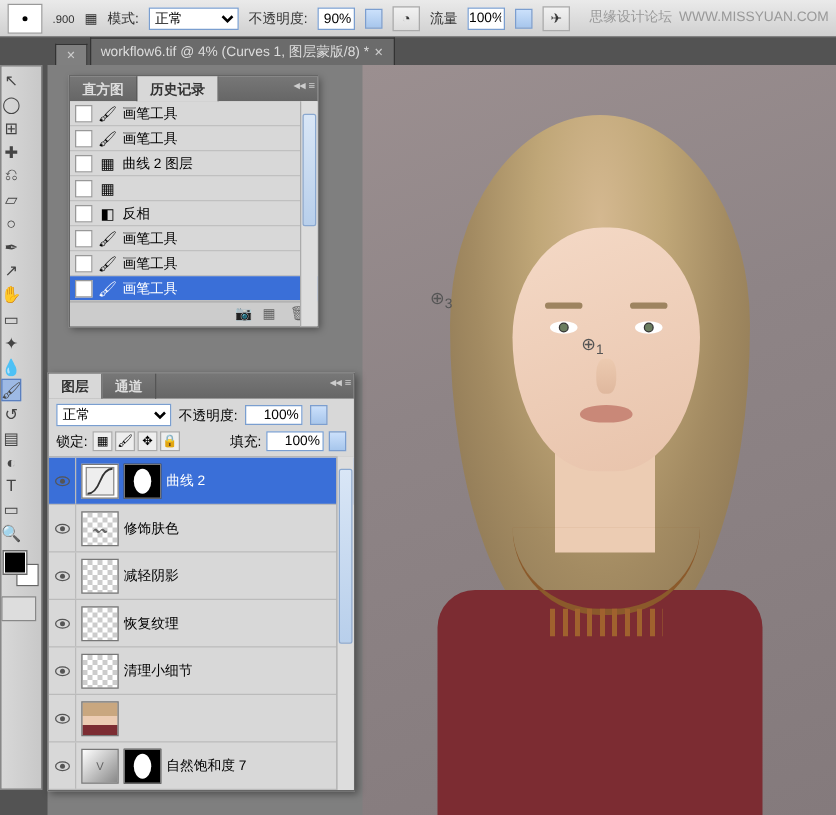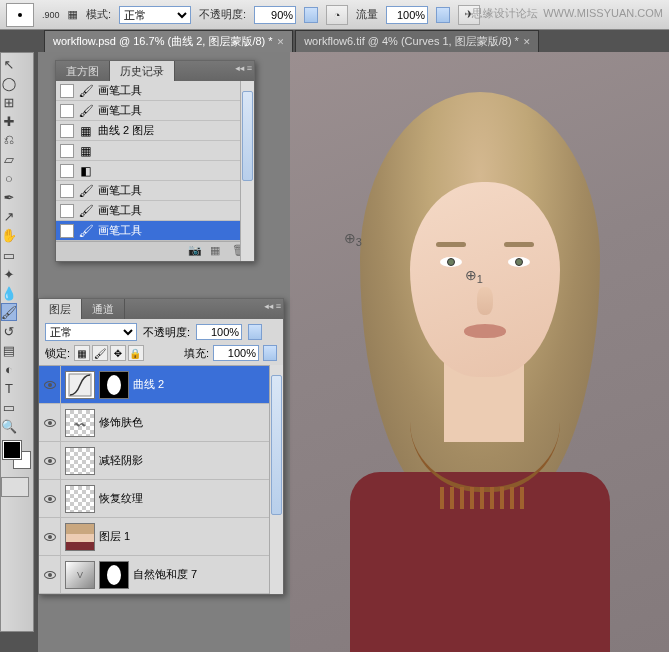--- a/index.html
+++ b/index.html
@@ -3,21 +3,21 @@
 <meta charset="utf-8">
 <style>
 * { margin:0; padding:0; box-sizing:border-box; font-family:"Microsoft YaHei", Arial, sans-serif; font-size:11px; }
 body { width:669px; height:652px; background:#535353; position:relative; overflow:hidden; }
 
 .options-bar { height:30px; background:linear-gradient(#eaeaea,#d0d0d0); border-bottom:1px solid #888; display:flex; align-items:center; padding:13px 6px; gap:8px; color:#333; }
 .brush-preview { width:28px; height:24px; background:#fff; border:1px solid #999; display:flex; align-items:center; justify-content:center; }
 .brush-preview .dot { width:4px; height:4px; background:#000; border-radius:50%; }
 .brush-size { font-size:9px; }
 .mode-select { width:72px; height:18px; border:1px solid #7a9ecf; background:#fff; }
-.opacity-input, .flow-input { width:42px; height:18px; border:1px solid #7a9ecf; background:#fff; text-align:right; padding-right:2px; }
+.opacity-input, .flow-input { width:30px; height:18px; border:1px solid #7a9ecf; background:#fff; text-align:right; padding-right:2px; }
 .chevron { width:14px; height:16px; background:linear-gradient(#cbe0fb,#a7c6ec); border:1px solid #7b9ed0; }
 .icon-btn { width:22px; height:20px; border:1px solid #aaa; background:linear-gradient(#f2f2f2,#dcdcdc); display:inline-flex; align-items:center; justify-content:center; }
 .watermark { position:absolute; right:6px; top:6px; font-size:10px; color:#999; }
 
 .tab-bar { height:22px; background:#535353; display:flex; align-items:flex-end; padding-left:44px; gap:2px; }
 .tab { padding:3px 8px; background:#6b6b6b; color:#ddd; border:1px solid #333; border-bottom:none; font-size:11px; display:flex; align-items:center; gap:4px; }
 .tab.active { background:#808080; color:#fff; }
 .tab .close { color:#ccc; font-size:9px; }
 
 .toolbox { position:absolute; left:0; top:52px; width:34px; background:linear-gradient(90deg,#d8d8d8,#c8c8c8); border:1px solid #888; display:flex; flex-direction:column; flex-wrap:wrap; height:580px; }
@@ -42,21 +42,21 @@
 .lips { position:absolute; left:50%; top:142px; width:42px; height:14px; margin-left:-21px; background:#c98878; border-radius:50% 50% 45% 45%; }
 .neck { position:absolute; top:310px; left:154px; width:80px; height:80px; background:#ecccb3; }
 .necklace { position:absolute; top:370px; left:120px; width:150px; height:70px; border-bottom:5px solid #8b5a2b; border-radius:0 0 80px 80px; }
 .necklace::after { content:''; position:absolute; bottom:-22px; left:30px; right:30px; height:22px; background:repeating-linear-gradient(90deg,#a0622e 0 4px,transparent 4px 10px); }
 .top-cloth { position:absolute; top:420px; left:60px; width:260px; height:180px; background:#7c2c32; border-radius:30px 30px 0 0; }
 .sample-point { position:absolute; font-size:10px; color:#555; }
 .sample-point .cross { font-size:14px; }
 .sp1 { top:215px; left:175px; } .sp3 { top:178px; left:54px; }
 
 .panel { position:absolute; background:#d8d8d8; border:1px solid #666; box-shadow:2px 2px 6px rgba(0,0,0,.4); }
-.panel-tabs { height:20px; background:linear-gradient(#777,#666); display:flex; }
+.panel-tabs { height:20px; background:linear-gradient(#777,#666); display:flex;font-weight:bold; }
 .panel-tab { padding:3px 10px; color:#ddd; border-right:1px solid #555; }
 .panel-tab.active { background:#d8d8d8; color:#333; }
 .panel-chevrons { position:absolute; right:2px; top:2px; color:#ccc; font-size:9px; }
 
 .history-panel { left:55px; top:60px; width:200px; }
 .panel-list { max-height:190px; overflow:hidden; background:#d8d8d8; }
 .hist-row { height:20px; display:flex; align-items:center; border-bottom:1px solid #c0c0c0; padding-left:4px; gap:4px; }
 .hist-row.sel { background:#3a6fd8; color:#fff; }
 .hist-check { width:14px; height:14px; border:1px solid #999; background:#fff; }
 .hist-icon { width:16px; height:16px; display:flex; align-items:center; justify-content:center; font-size:12px; }
@@ -105,21 +105,20 @@
   <span class="icon-btn">◔</span>
   <span>流量</span>
   <input class="flow-input" value="100%" style="">
   <span class="chevron"></span>
   <span class="icon-btn">✈</span>
   <div class="watermark"><span>思缘设计论坛</span>&nbsp;&nbsp;<span>WWW.MISSYUAN.COM</span></div>
 </div>
 
 <div class="tab-bar">
   <div class="tab active">
-      <span>workflow.psd @ 16.7% (曲线 2, 图层蒙版/8) *</span>
       <span class="close">✕</span>
     </div>
   <div class="tab">
       <span>workflow6.tif @ 4% (Curves 1, 图层蒙版/8) *</span>
       <span class="close">✕</span>
     </div>
 </div>
 
 <div class="toolbox">
   <div class="tool-col">
@@ -198,20 +197,21 @@
         <span class="hist-icon">▦</span>
         <span class="layer-name">曲线 2 图层</span>
       </div>
       <div class="hist-row">
         <span class="hist-check"></span>
         <span class="hist-icon">▦</span>
       </div>
       <div class="hist-row">
         <span class="hist-check"></span>
         <span class="hist-icon">◧</span>
+        <span class="layer-name">反相</span>
       </div>
       <div class="hist-row">
         <span class="hist-check"></span>
         <span class="hist-icon">🖌</span>
         <span class="layer-name">画笔工具</span>
       </div>
       <div class="hist-row">
         <span class="hist-check"></span>
         <span class="hist-icon">🖌</span>
         <span class="layer-name">画笔工具</span>
@@ -292,22 +292,28 @@
         <div class="vis">
           <span class="eye-icon"></span>
         </div>
         <div class="thumb trans"></div>
         <span class="layer-name">恢复纹理</span>
       </div>
       <div class="layer-row">
         <div class="vis">
           <span class="eye-icon"></span>
         </div>
+        <div class="thumb trans"></div>
+        <span class="layer-name">清理小细节</span>
+      </div>
+      <div class="layer-row">
+        <div class="vis">
+          <span class="eye-icon"></span>
+        </div>
         <div class="thumb img"></div>
-        <span class="layer-name">图层 1</span>
       </div>
       <div class="layer-row">
         <div class="vis">
           <span class="eye-icon"></span>
         </div>
         <div class="thumb grad">V</div>
         <div class="thumb mask">
           <div class="m"></div>
         </div>
         <span class="layer-name">自然饱和度 7</span>

